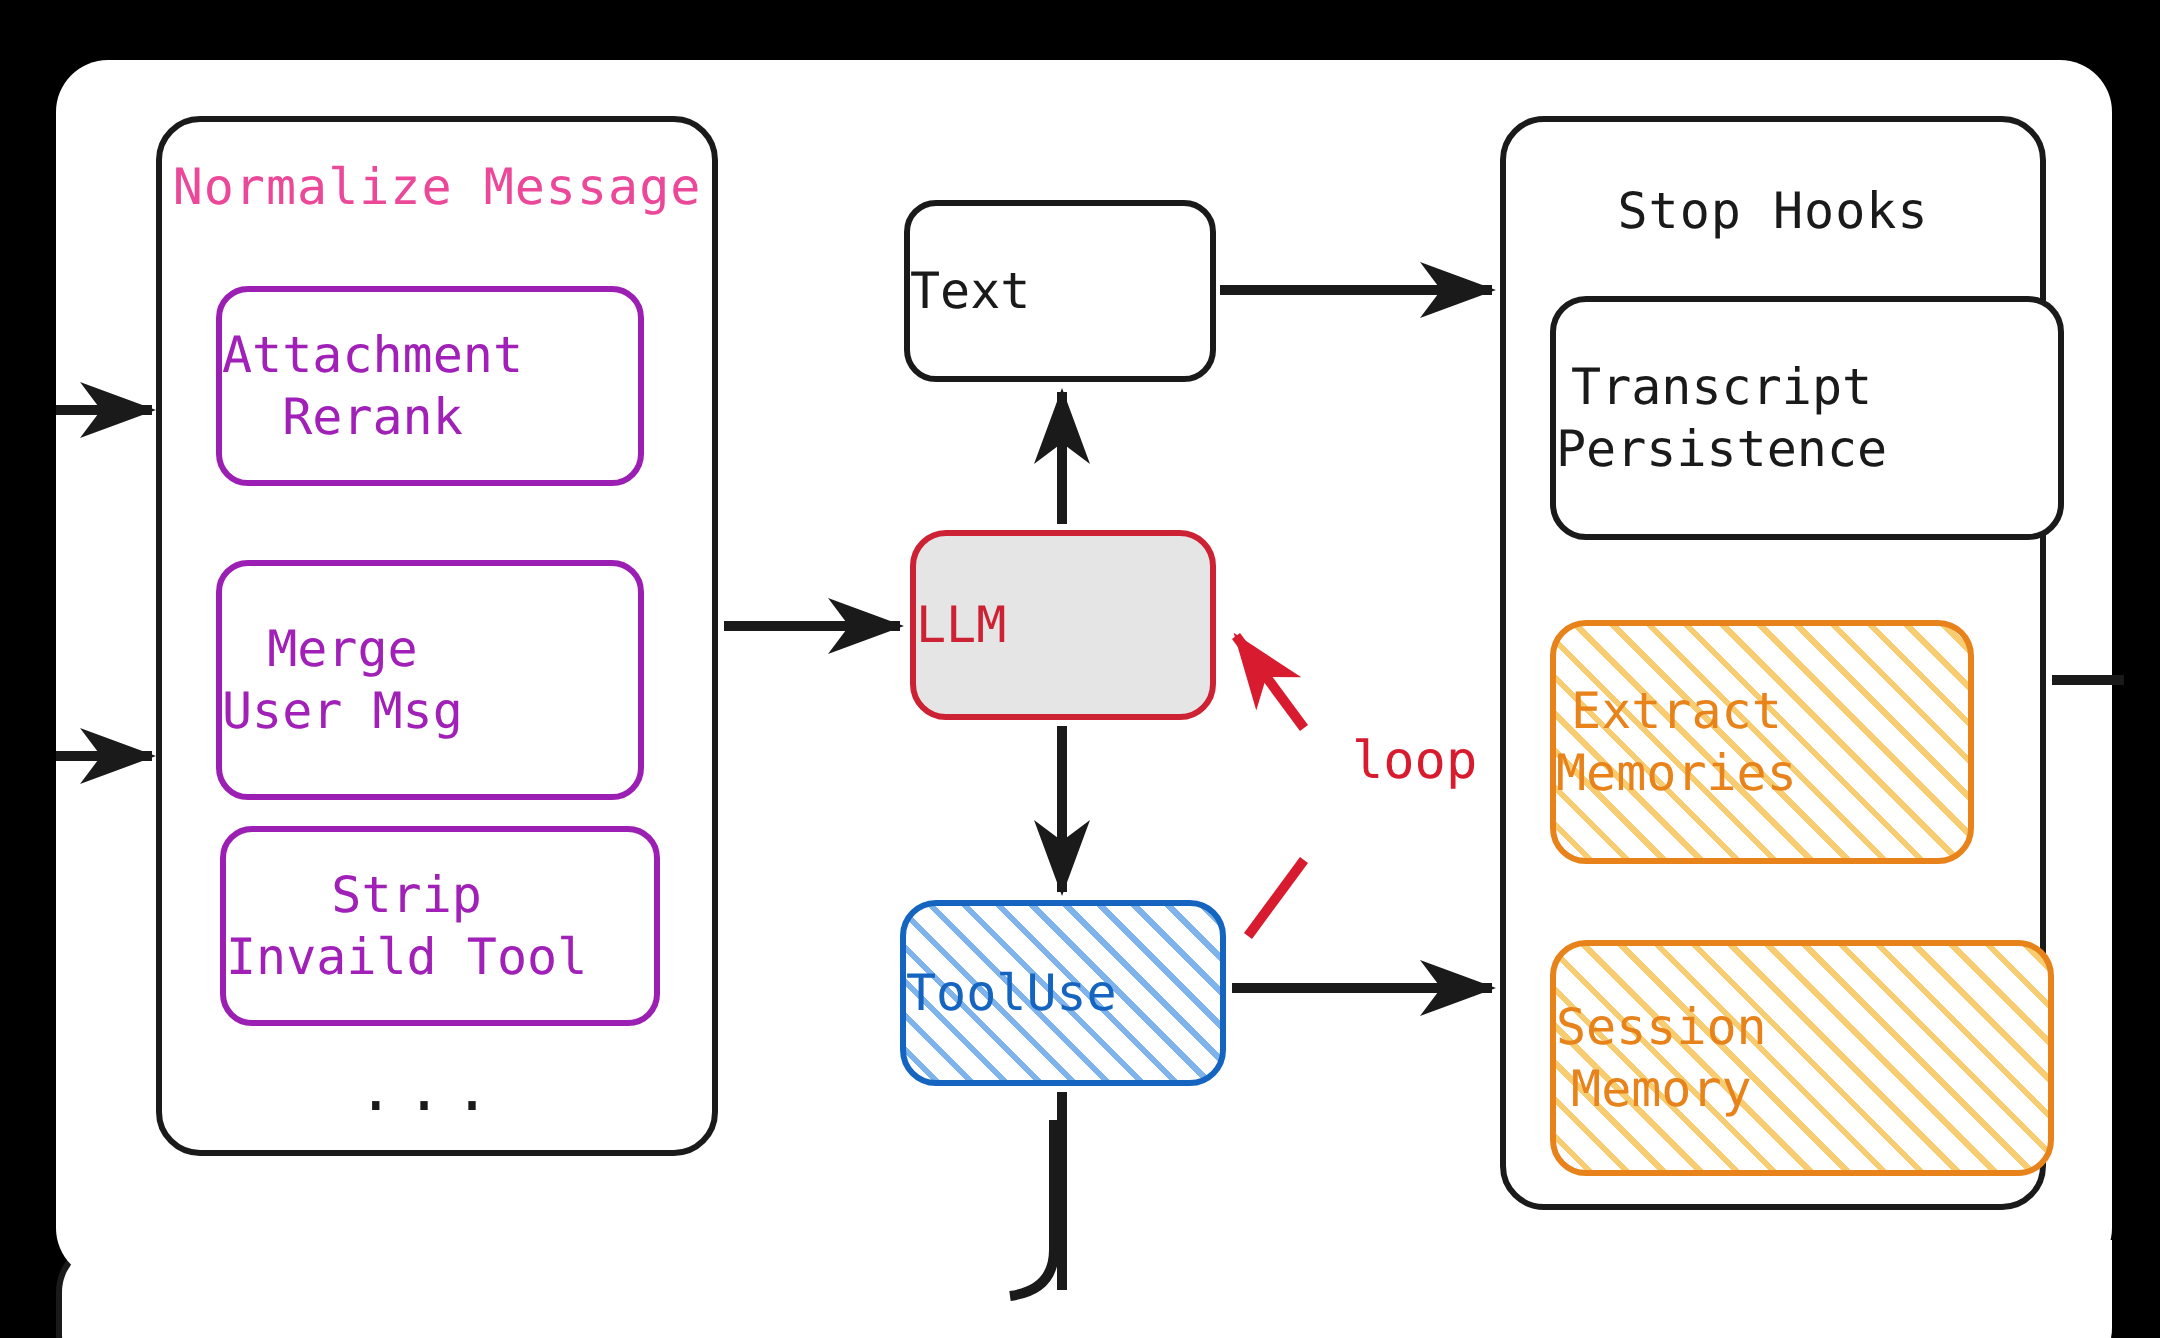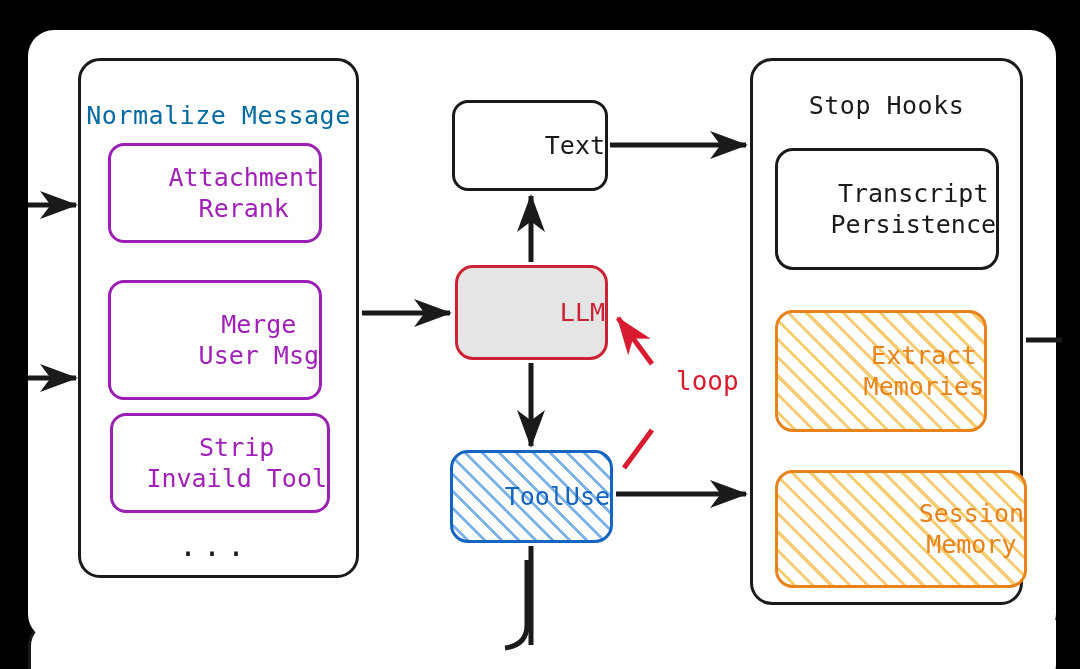--- a/index.html
+++ b/index.html
@@ -66,30 +66,30 @@
     left: 750px; top: 58px; width: 273px; height: 547px;
   }
   .group-title {
     position: absolute;
     left: 0; right: 0;
     text-align: center;
     font-size: 25px;
     letter-spacing: 0.5px;
     white-space: nowrap;
   }
-  #panel-normalize .group-title { top: 40px; color: #0369a1; }
+  #panel-normalize .group-title { top: 18px; color: #ec4899; }
   #panel-stophooks .group-title { top: 30px; color: #1a1a1a; }
 
   
   .node {
     position: absolute;
     box-sizing: border-box;
     display: flex;
     align-items: center;
-    justify-content: flex-end;
+    justify-content: flex-start;
     text-align: center;
     border-radius: 16px;
     font-size: 25px;
     line-height: 1.25;
     white-space: pre-line;
     overflow: hidden;
   }
   .node .label { position: relative; z-index: 3; }
 
   
@@ -149,21 +149,21 @@
     text-align: center;
     color: #1a1a1a;
     font-size: 30px;
     letter-spacing: 6px;
   }
 
   #node-text    { left: 452px; top: 100px; width: 156px; height: 91px; }
   #node-llm     { left: 455px; top: 265px; width: 153px; height: 95px; border-radius: 18px; }
   #node-tooluse { left: 450px; top: 450px; width: 163px; height: 93px; border-radius: 18px; }
 
-  #node-transcript       { left: 775px; top: 148px; width: 224px; height: 122px; border-radius: 18px; }
+  #node-transcript       { left: 775px; top: 148px; width: 257px; height: 122px; border-radius: 18px; }
   #node-extract-memories { left: 775px; top: 310px; width: 212px; height: 122px; border-radius: 18px; }
   #node-session-memory   { left: 775px; top: 470px; width: 252px; height: 118px; border-radius: 18px; }
 
   
   #edges {
     position: absolute;
     left: 0; top: 0;
     width: 1080px; height: 669px;
     pointer-events: none;
     z-index: 5;

